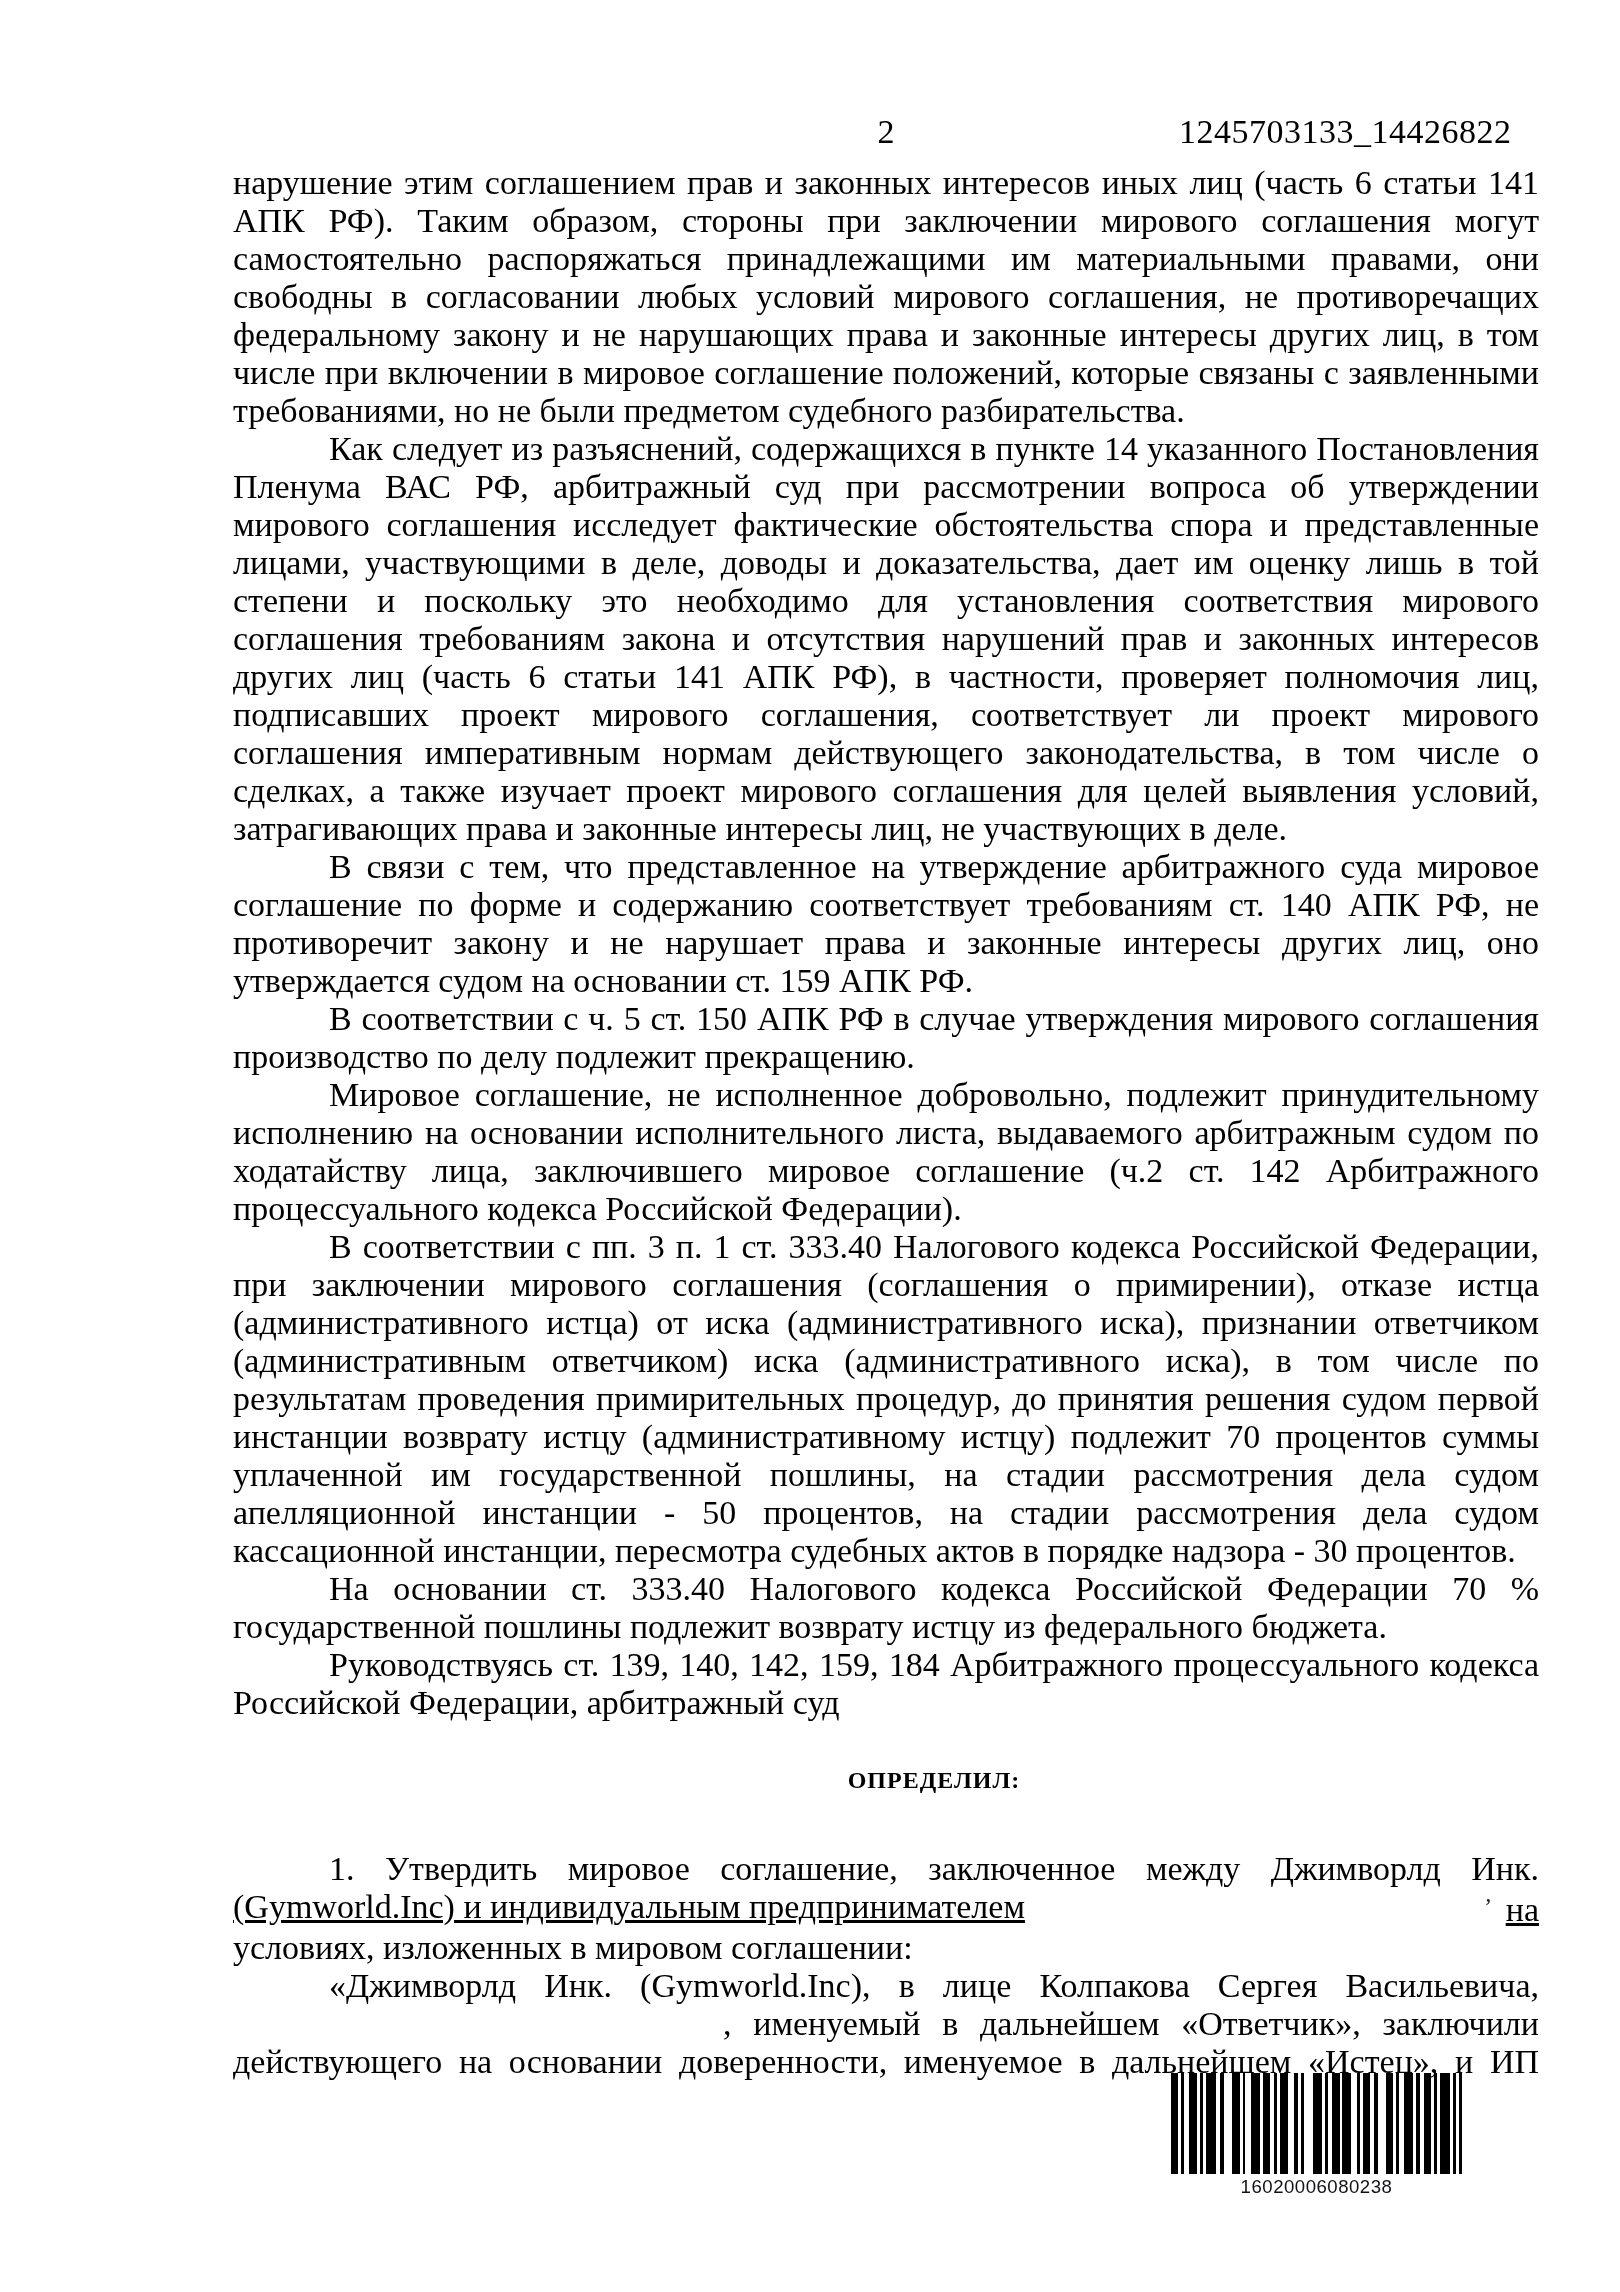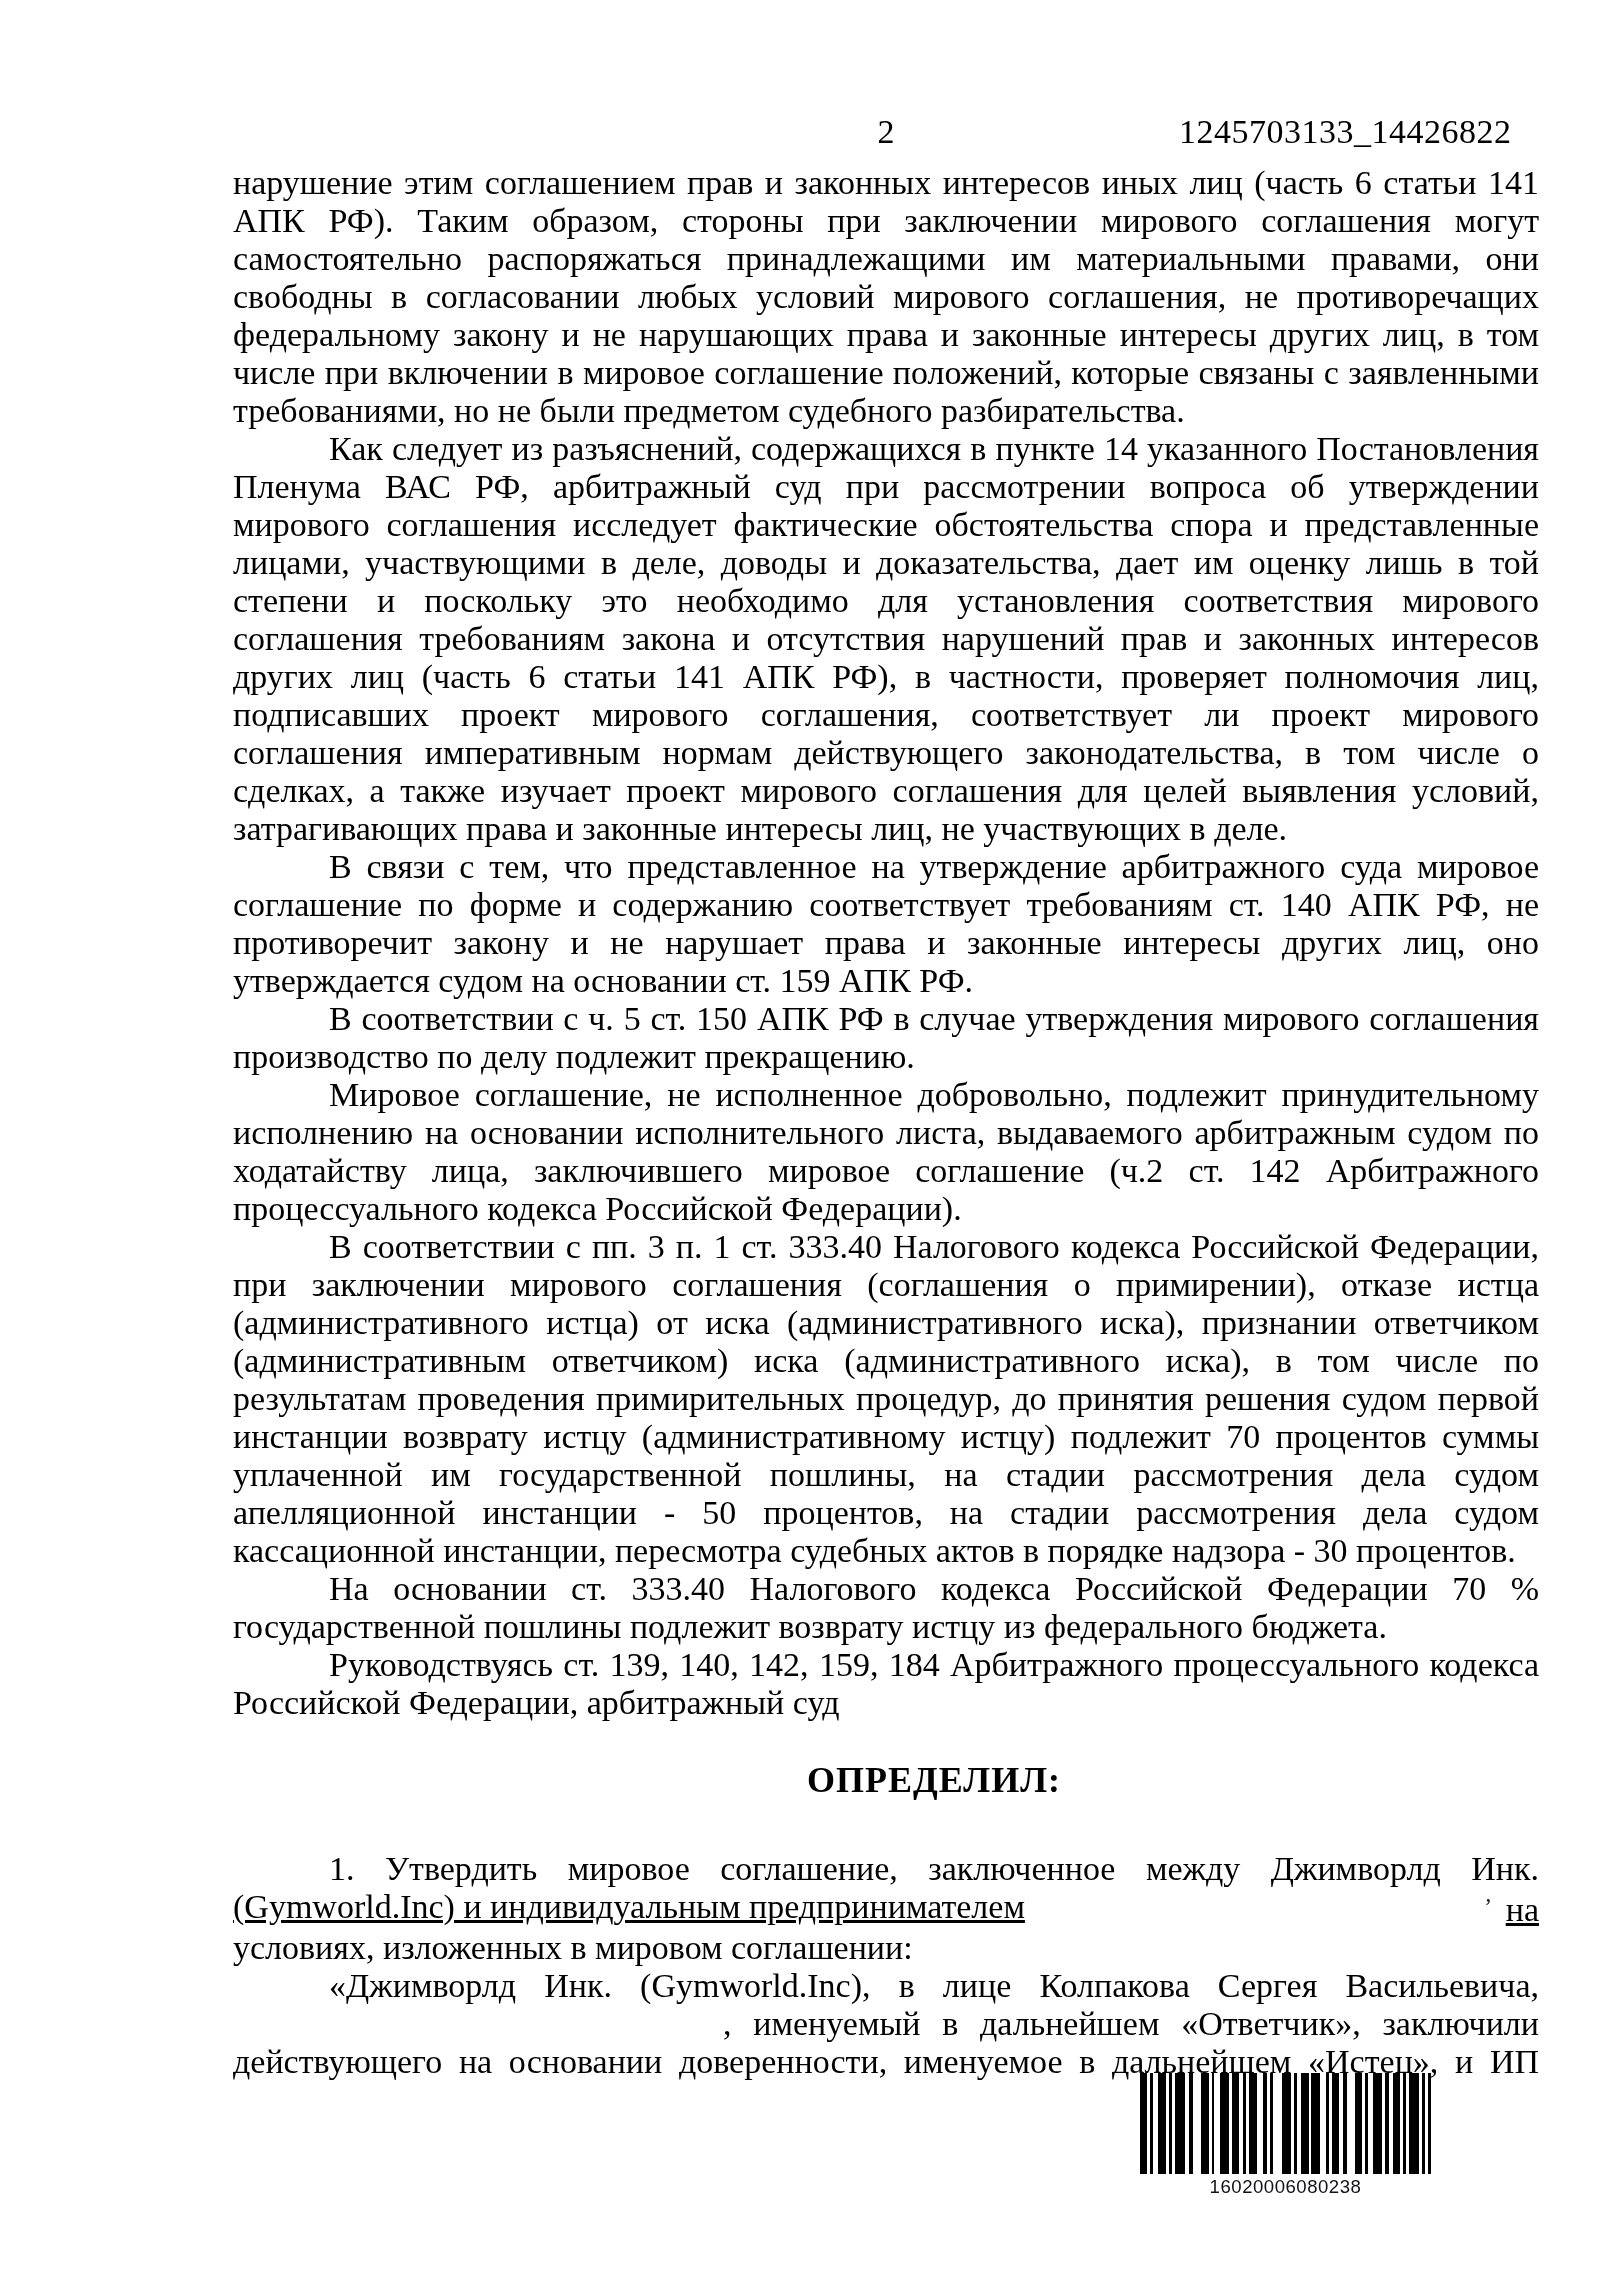--- a/index.html
+++ b/index.html
@@ -46,21 +46,21 @@
     text-align: justify;
     text-indent: 96px;
   }
   .para.no-indent {
     text-indent: 0;
   }
   .ruling-heading {
     margin: 39px 0 51px 0;
     padding-left: 96px;
     text-align: center;
-    font-size: 36px;
+    font-size: 24px;
     font-weight: bold;
     letter-spacing: 1px;
   }
   .para-lines {
     margin: 0;
   }
   .line {
     min-height: 38px;
   }
   .line.just {
@@ -83,21 +83,21 @@
     margin-right: 13.7px;
     font-size: 23.5px;
     vertical-align: 5.9px;
     color: #222;
   }
   .line.gap-left {
     padding-left: 490px;
   }
   .barcode-wrap {
     position: absolute;
-    left: 1140px;
+    left: 1171px;
     top: 2073px;
     width: 291px;
     text-align: center;
   }
   .barcode-bars {
     display: block;
     width: 291px;
     height: 101px;
   }
   .barcode-number {

